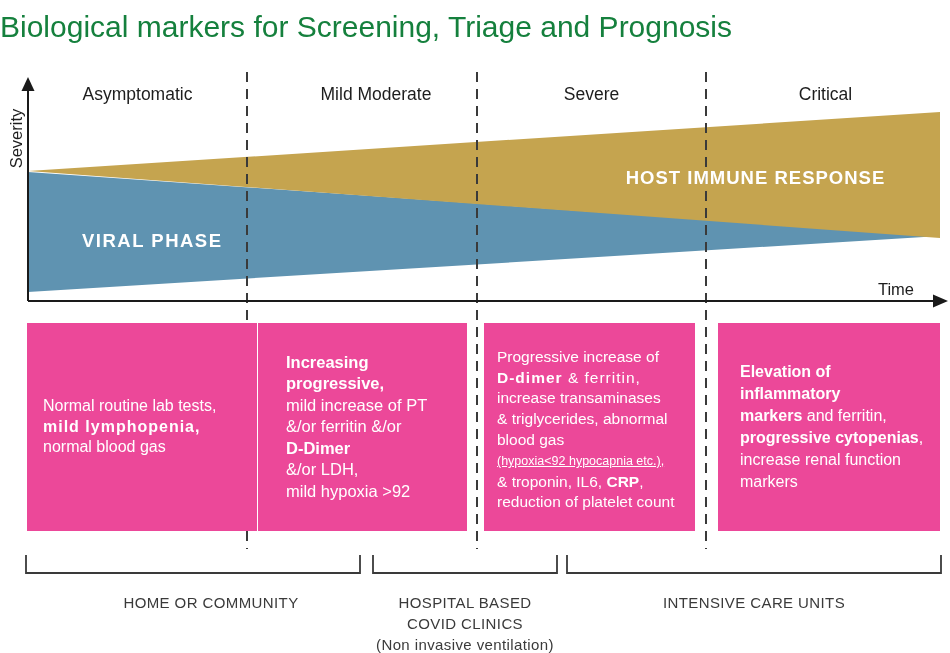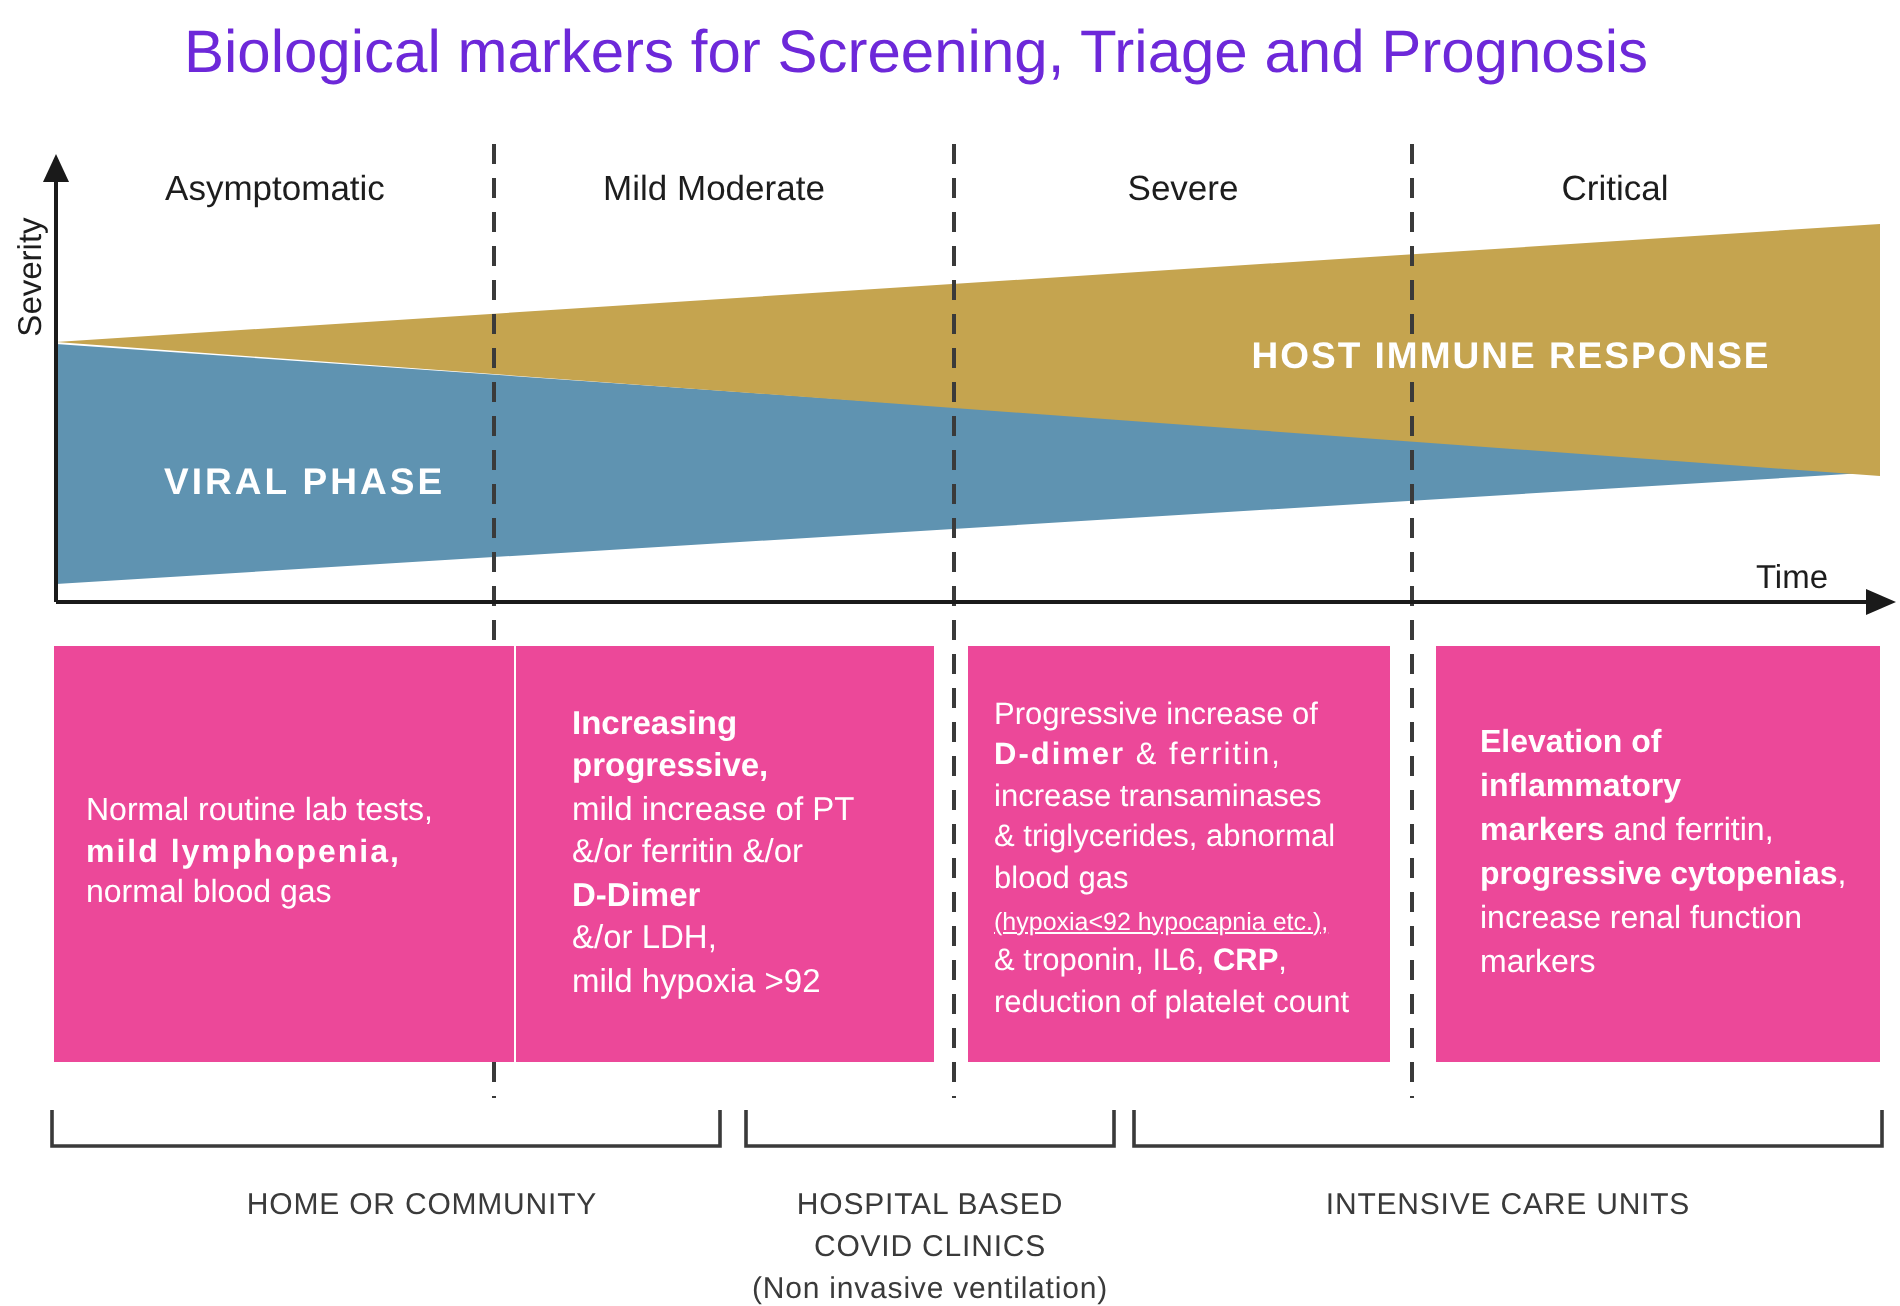--- a/index.html
+++ b/index.html
@@ -6,22 +6,22 @@
   #canvas{
     position:relative;
     width:950px;height:653px;
     background:#ffffff;
     font-family:"Liberation Sans", sans-serif;
     overflow:hidden;
   }
   .abs{position:absolute;}
   #title{
     left:0;top:10px;width:824px;
-    text-align:right;
-    font-size:30px;color:#6d28d9;
+    text-align:left;
+    font-size:30px;color:#15803d;
     font-weight:400;
   }
   #diagram-svg{left:0;top:0;}
   .phase-label{
     top:84px;text-align:center;
     font-size:17.5px;color:#1d1d1d;
   }
   #severity-label{
     left:-44px;top:129px;width:120px;
     text-align:center;
@@ -86,23 +86,23 @@
 
     <path d="M26,555 V573 H360 V555" fill="none" stroke="#3a3a3a" stroke-width="1.8"></path>
     <path d="M373,555 V573 H557 V555" fill="none" stroke="#3a3a3a" stroke-width="1.8"></path>
     <path d="M567,555 V573 H941 V555" fill="none" stroke="#3a3a3a" stroke-width="1.8"></path>
   </svg>
 
   <div id="severity-label" class="abs">Severity</div>
   <div id="time-label" class="abs">Time</div>
 
   <div class="abs phase-label" style="left:28px;width:219px;">Asymptomatic</div>
-  <div class="abs phase-label" style="left:242px;width:230px;">Mild Moderate</div>
+  <div class="abs phase-label" style="left:261px;width:230px;">Mild Moderate</div>
   <div class="abs phase-label" style="left:477px;width:229px;">Severe</div>
-  <div class="abs phase-label" style="left:688px;width:239px;text-align:center;">Critical</div>
+  <div class="abs phase-label" style="left:706px;width:239px;text-align:center;">Critical</div>
 
   <div id="viral-label" class="abs wedge-label">VIRAL PHASE</div>
   <div id="host-label" class="abs wedge-label">HOST IMMUNE RESPONSE</div>
 
   <div id="box-0" class="abs box">
       <div class="box-line"><span>Normal routine lab tests,</span></div>
       <div class="box-line"><span class="b ls">mild lymphopenia,</span></div>
       <div class="box-line"><span>normal blood gas</span></div>
     </div>
   <div id="box-1" class="abs box">

